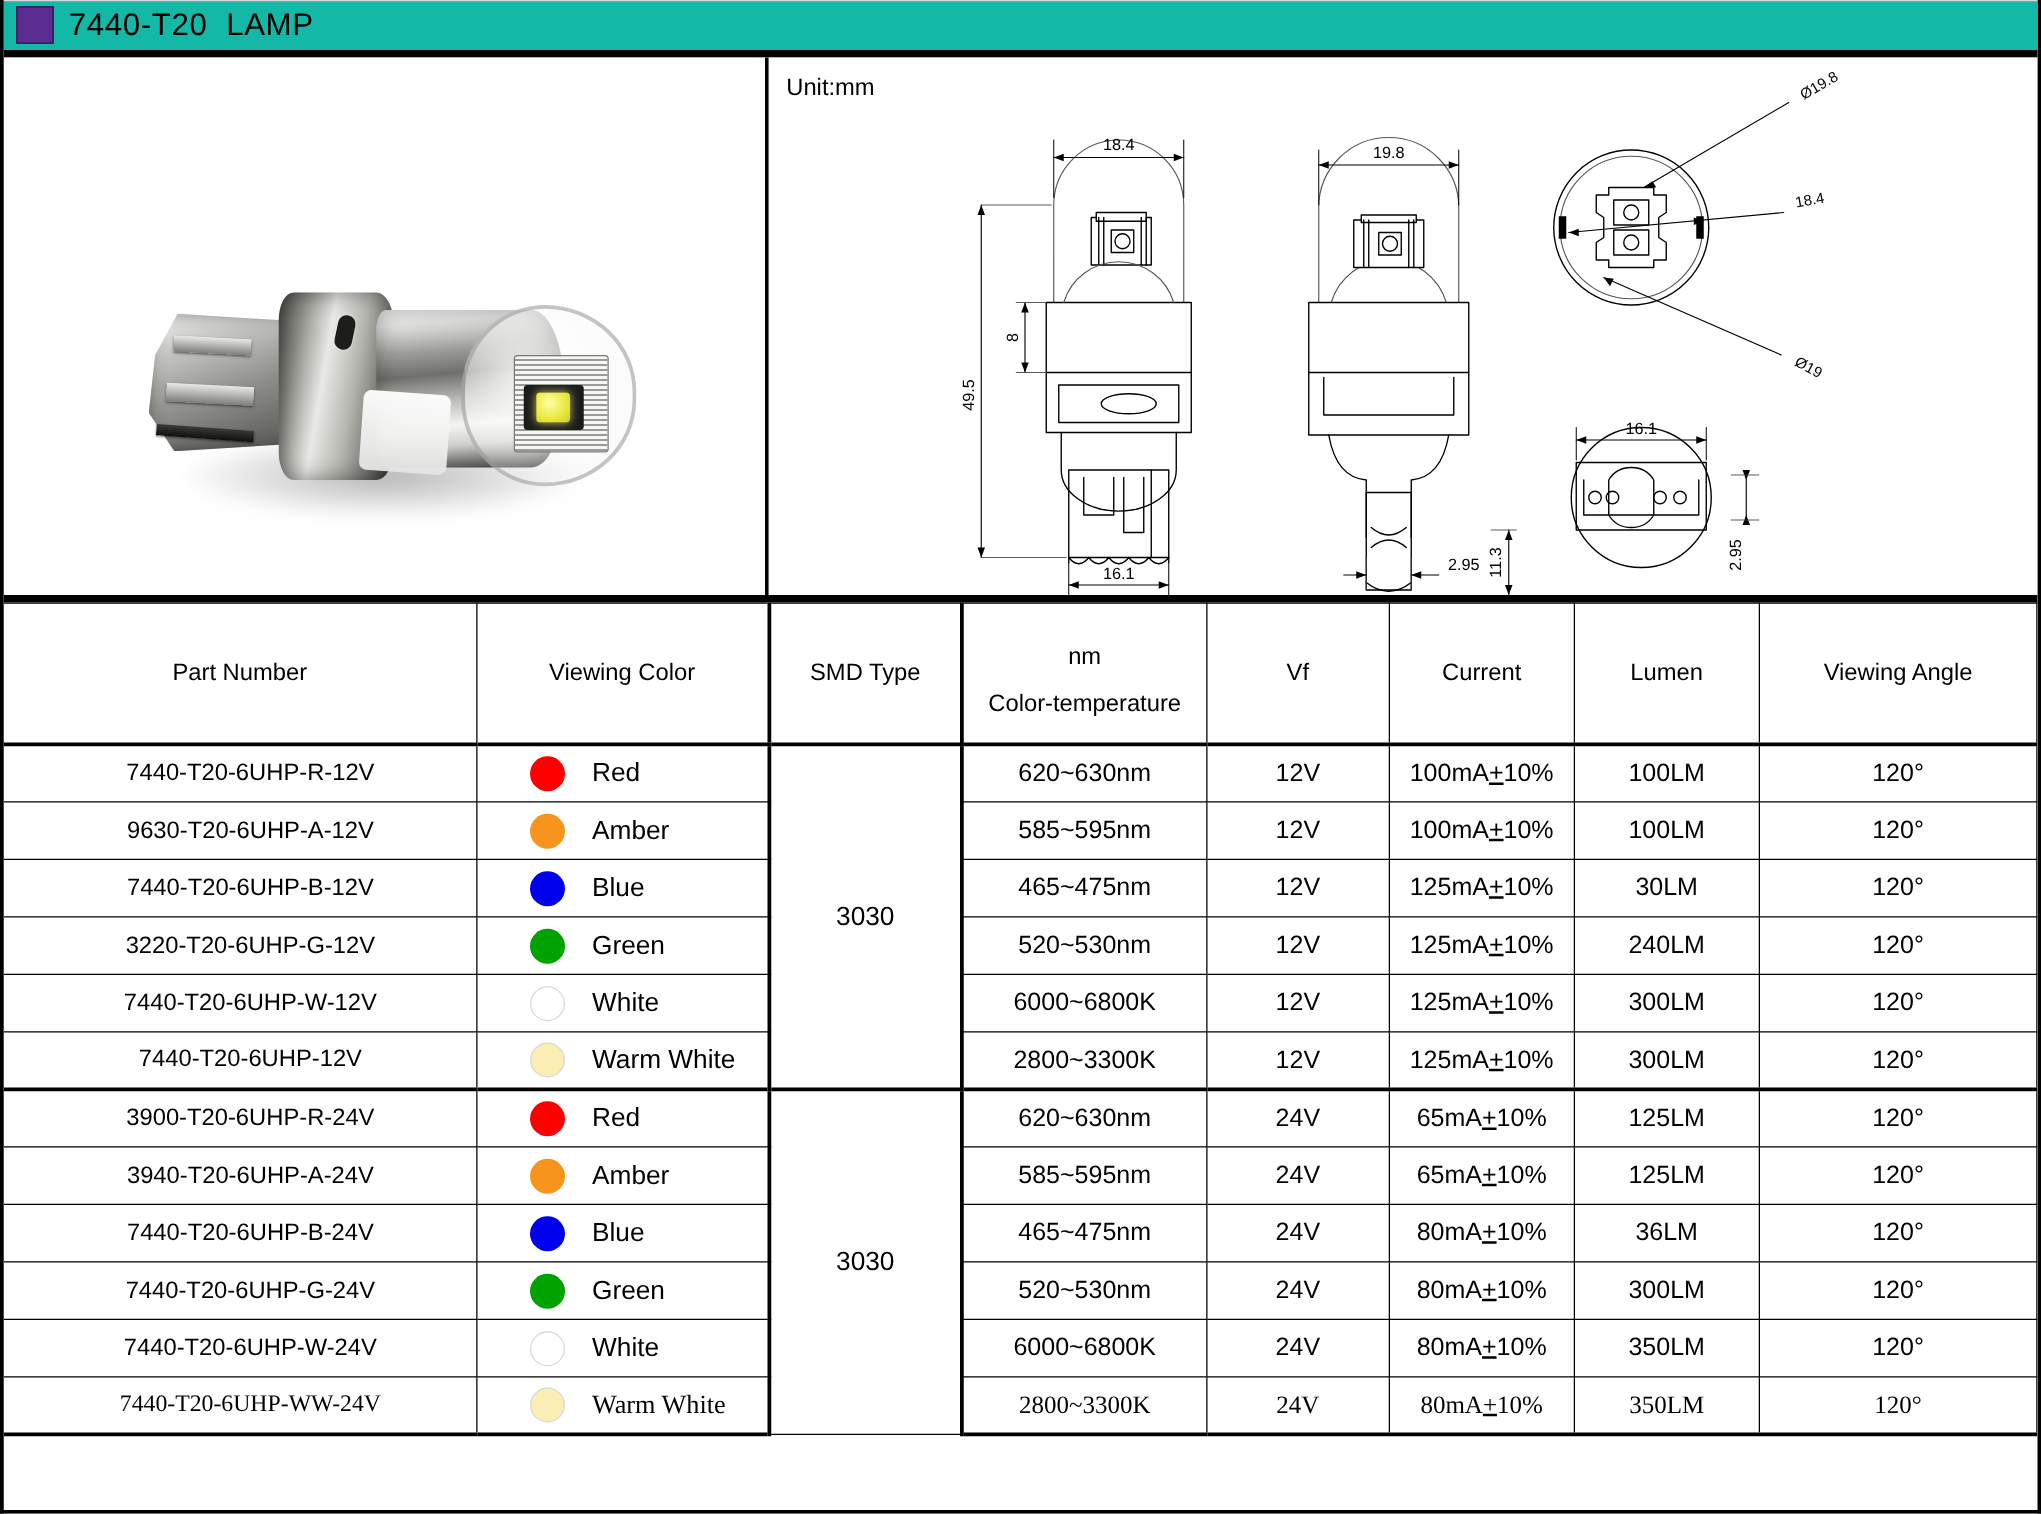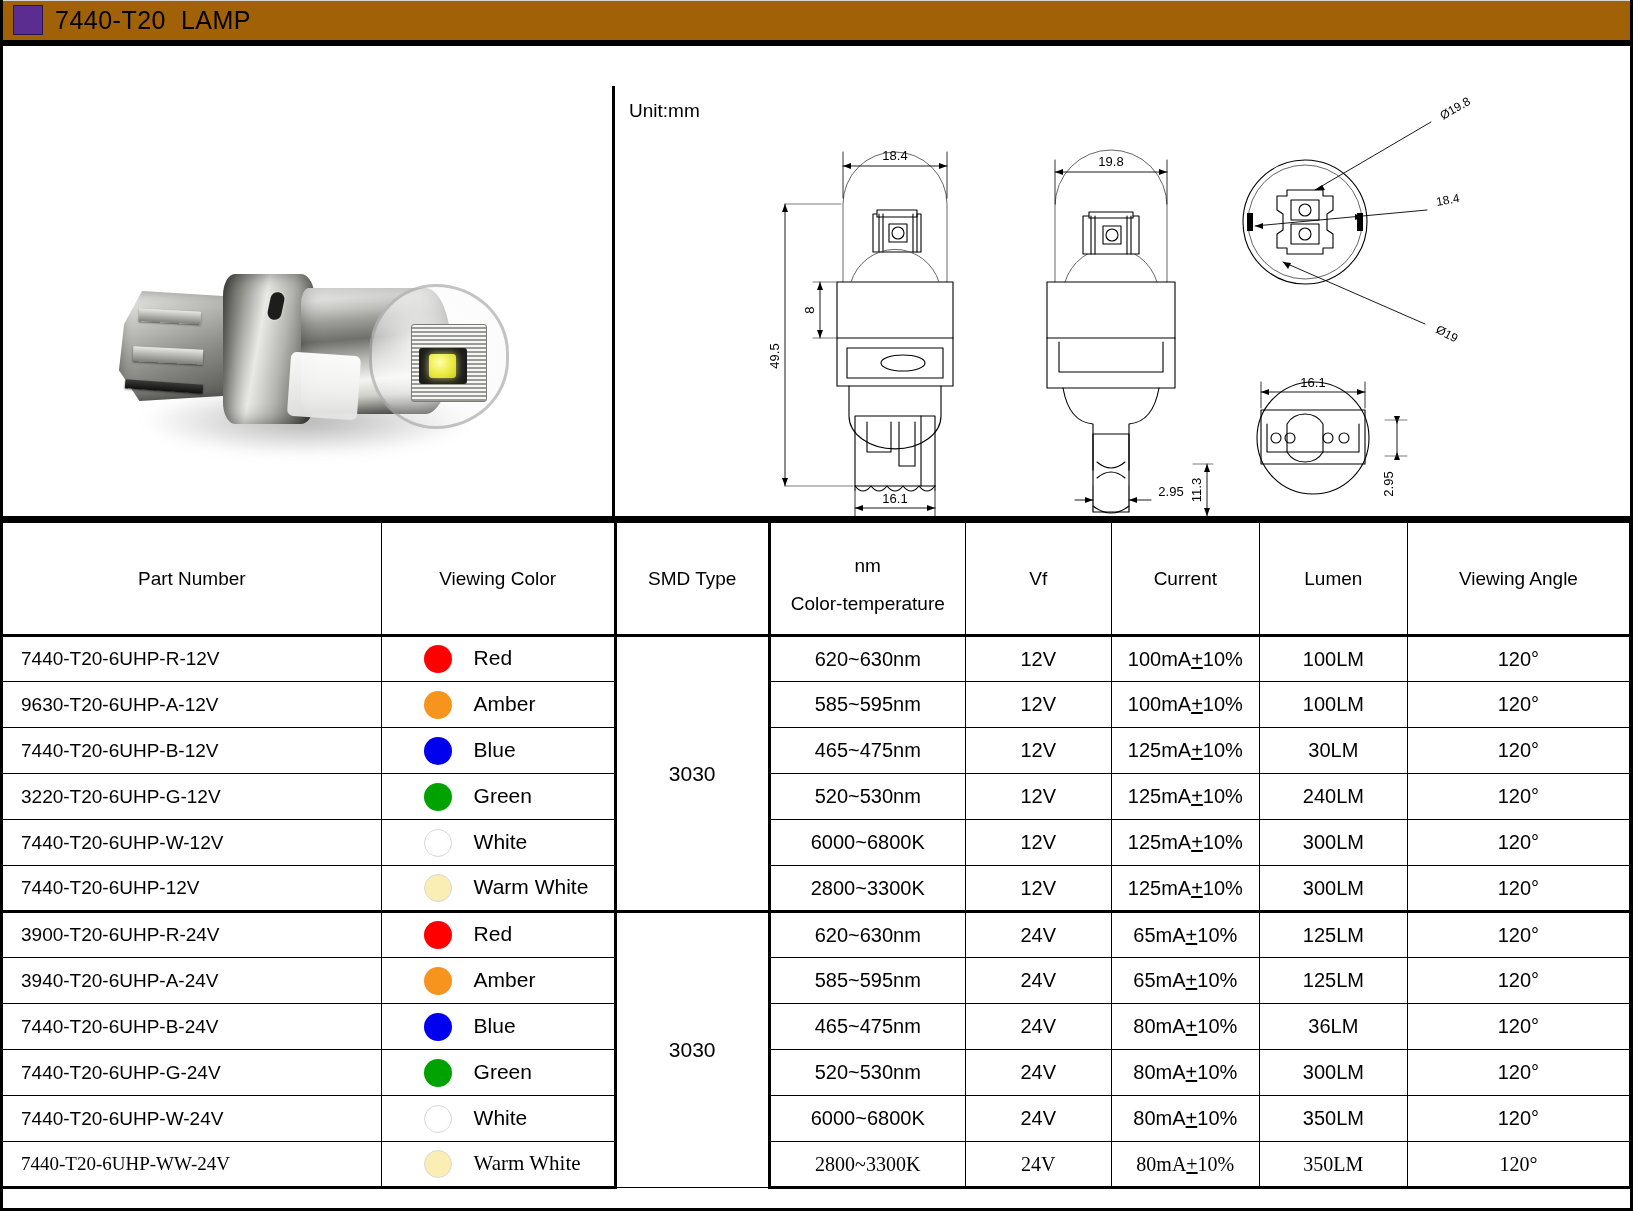--- a/index.html
+++ b/index.html
@@ -20,21 +20,21 @@
   }
 
   
   #header {
     position: relative;
     height: 46px;
     display: flex;
     align-items: center;
     padding-left: 10px;
     border-bottom: 6px solid #000;
-    background: #a16207;
+    background: #14b8a6;
   }
   #header .swatch {
     width: 30px; height: 30px;
     background: #5b2d90;
     border: 1px solid #2b1250;
     margin-right: 12px;
     flex: 0 0 auto;
   }
   #header .title {
     font-size: 25px;
@@ -45,21 +45,20 @@
   #header .toprule {
     position: absolute; left: 0; right: 0; top: 0;
     height: 1px; background: #d8d8d8;
   }
 
   
   #upper {
     display: flex;
     height: 436px;
     border-bottom: 6px solid #000;
-    margin-top: 40px;
   }
   #photo-cell {
     width: 612px;
     flex: 0 0 612px;
     border-right: 3px solid #000;
     position: relative;
     background: #fff;
     overflow: hidden;
   }
   #drawing-cell {
@@ -193,21 +192,21 @@
     font-weight: normal;
     font-size: 19px;
     border-bottom: 3px solid #000;
   }
   #spec-table thead th .sub { display: block; line-height: 1.35; margin-top: 12px; }
   #spec-table tbody td {
     height: 46px;
     font-size: 20px;
   }
   #spec-table tbody td.part {
-    text-align: left;
+    text-align: center;
     padding-left: 18px;
     font-size: 19px;
   }
   #spec-table tbody td.color-cell {
     text-align: left;
     padding-left: 42px;
     font-size: 21px;
   }
   .dot {
     display: inline-block;

